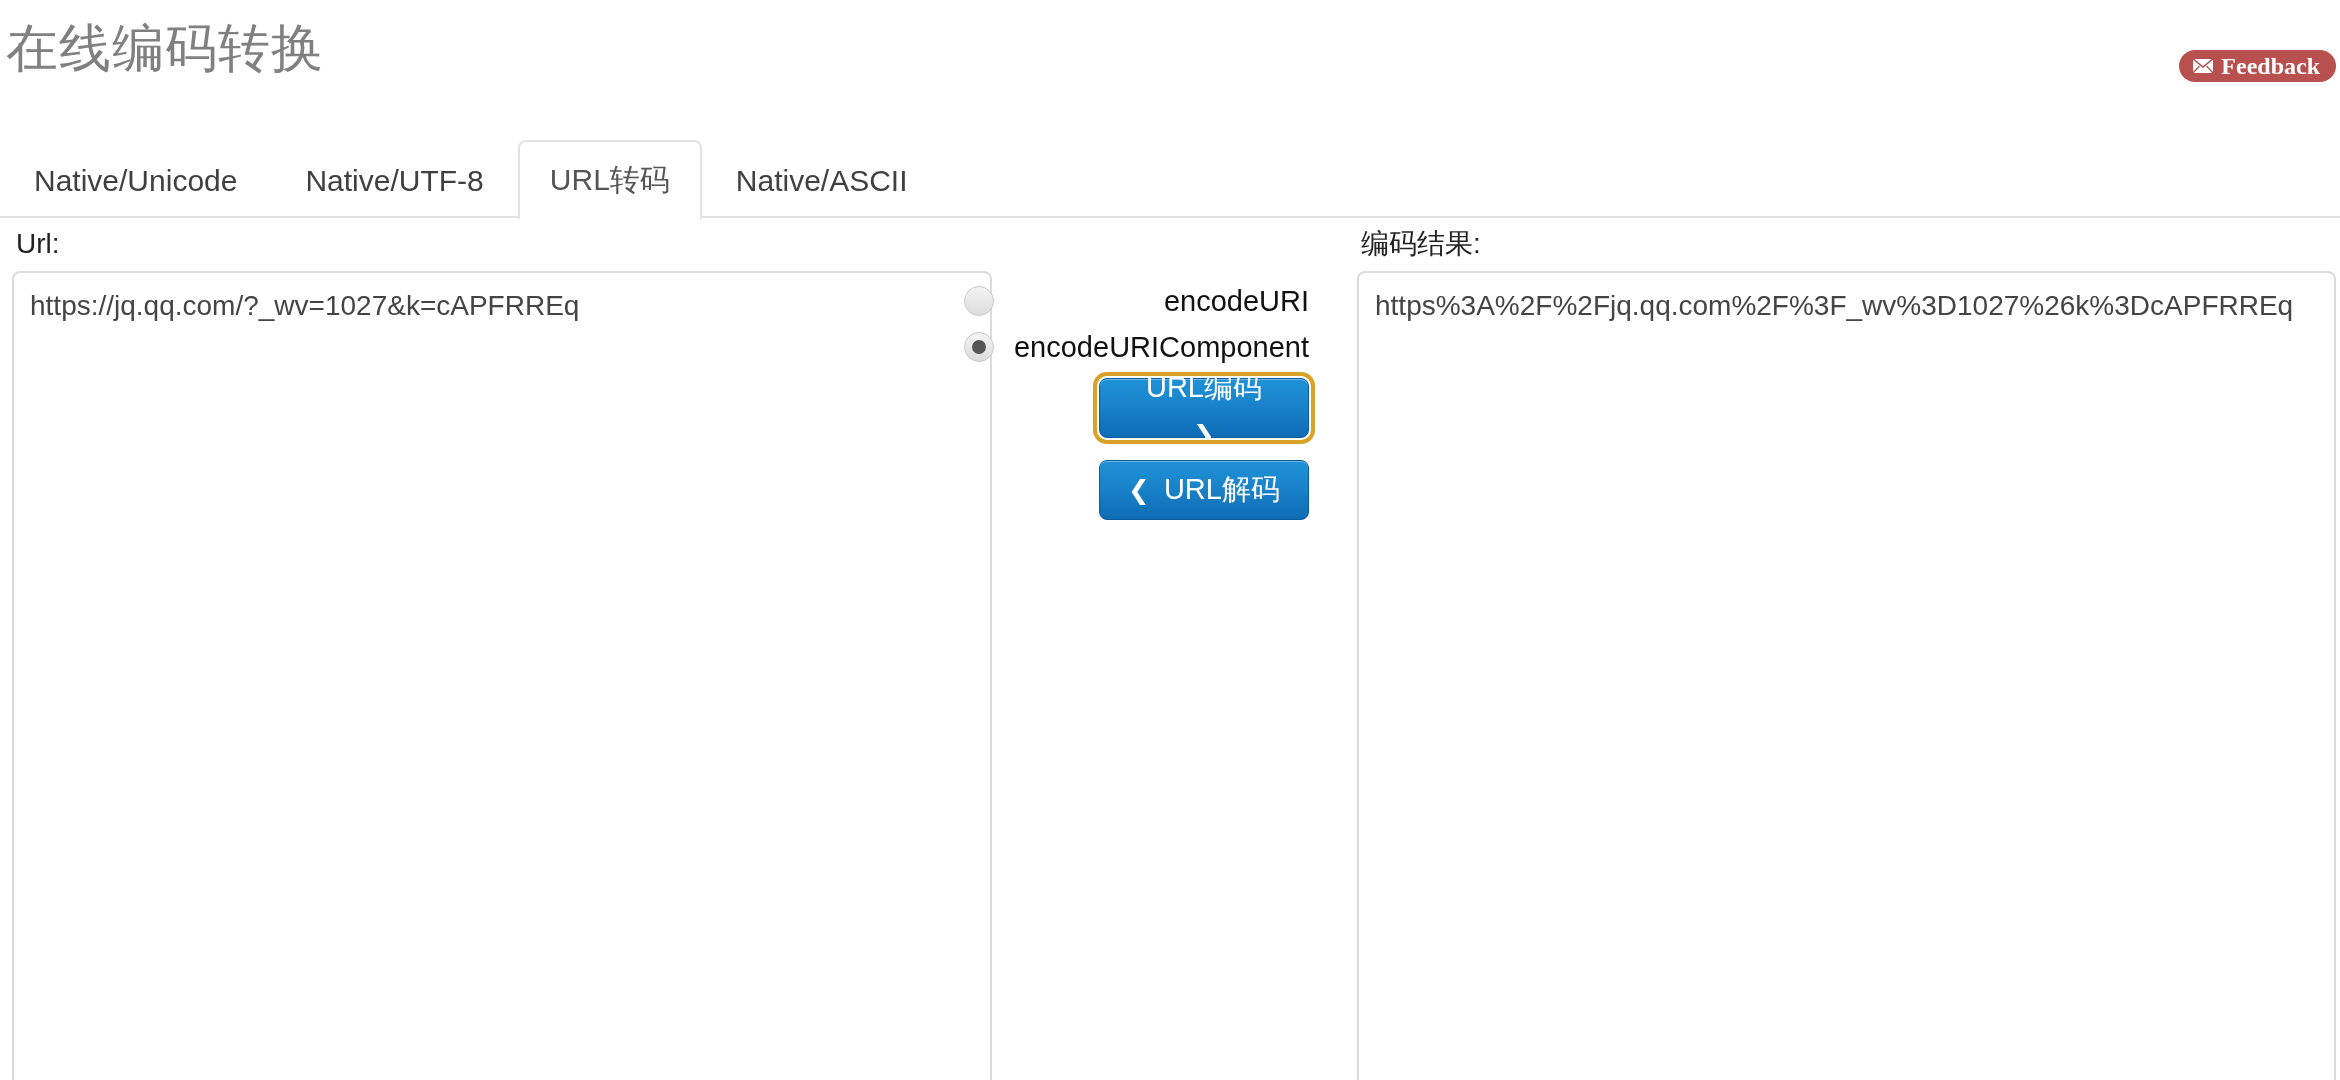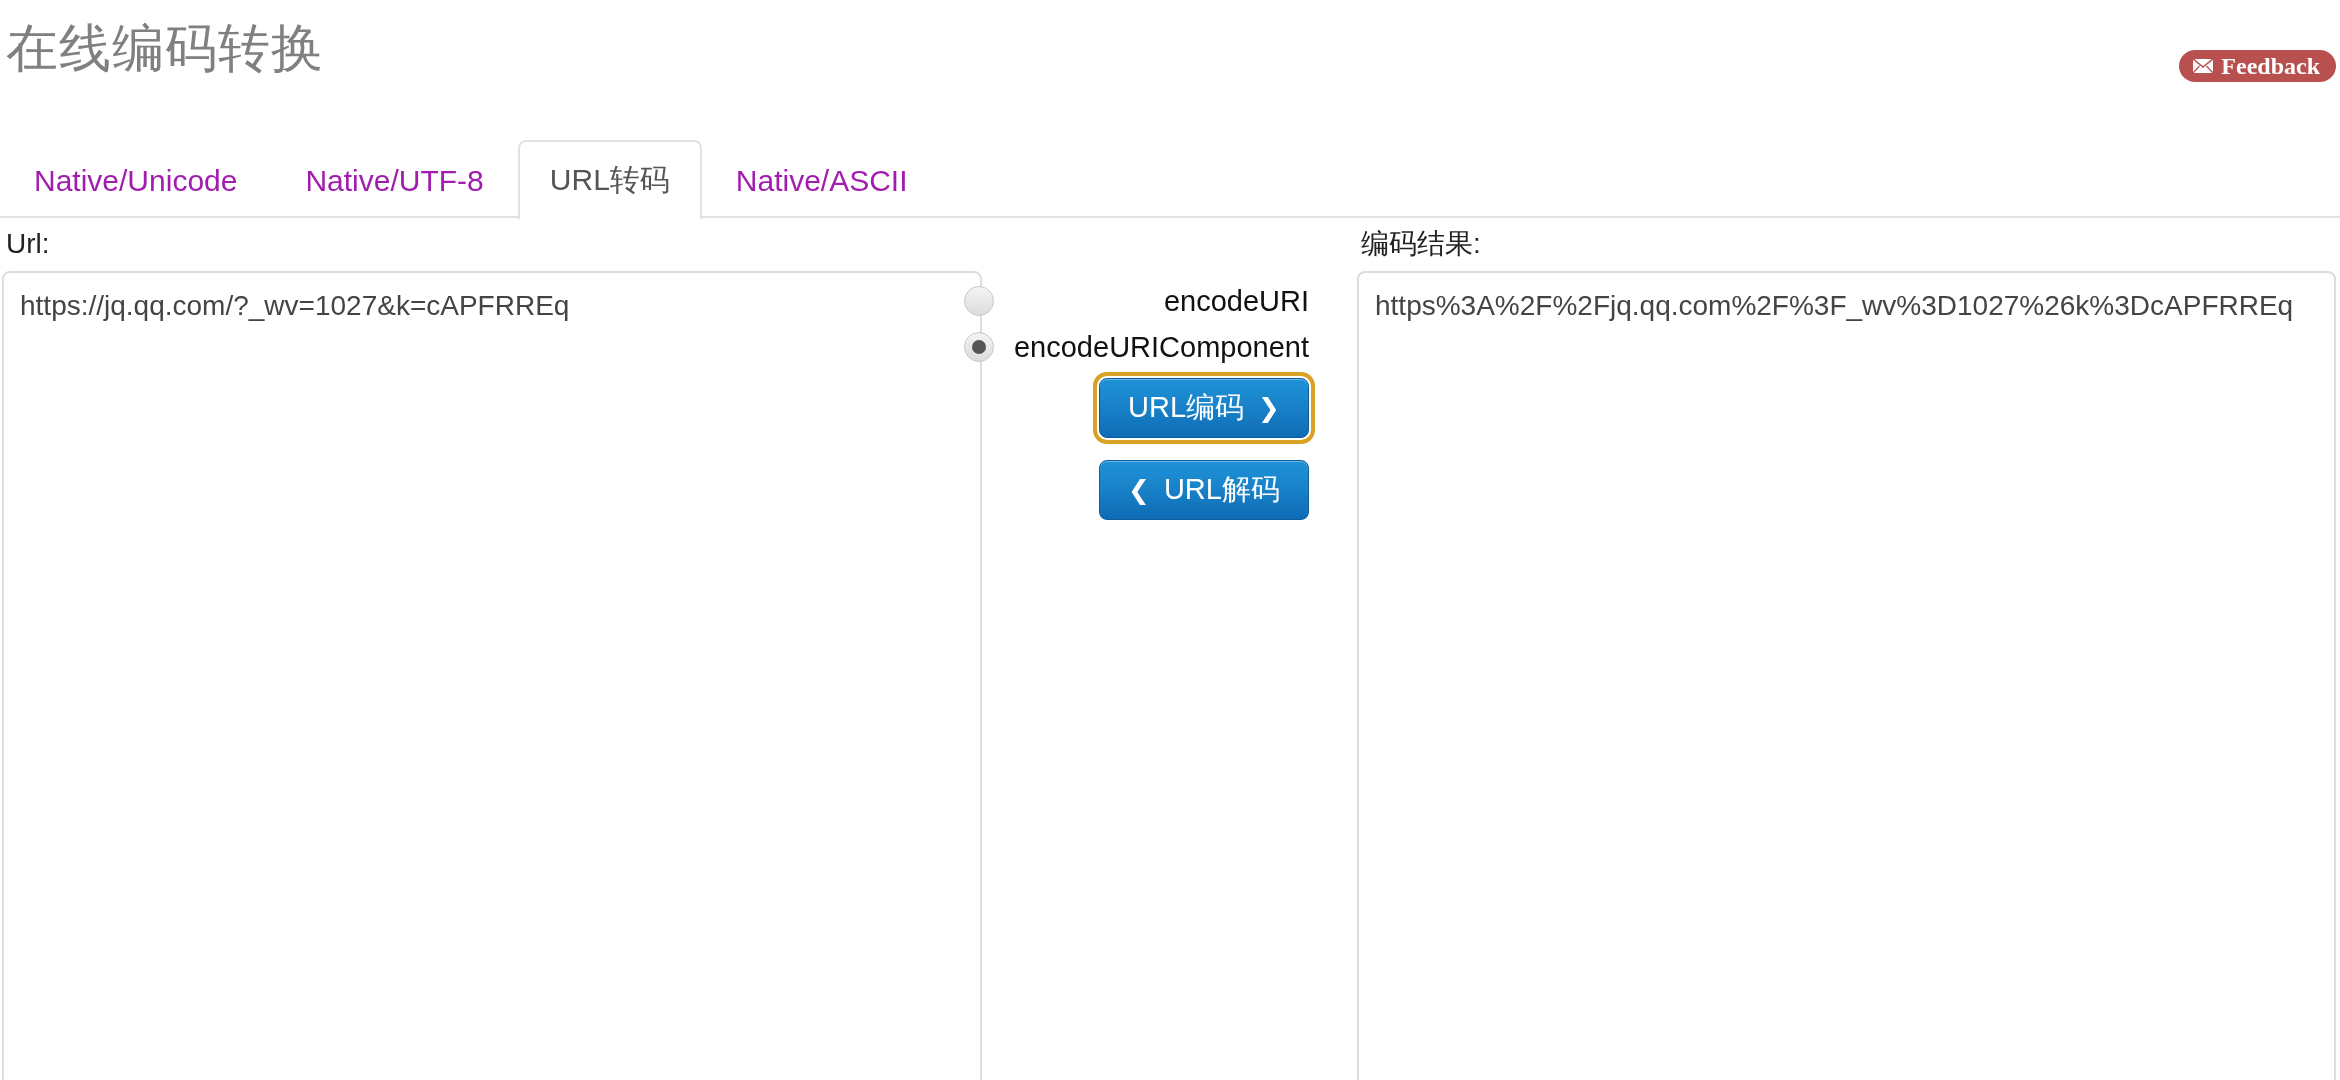--- a/index.html
+++ b/index.html
@@ -78,21 +78,21 @@
     display: flex;
     align-items: flex-end;
     height: 100%;
   }
   .tab {
     position: relative;
     display: flex;
     align-items: center;
     justify-content: center;
     font-size: 30px;
-    color: #a21caf;
+    color: #404040;
     padding: 0 34px;
     height: 74px;
     cursor: pointer;
     white-space: nowrap;
     text-decoration: none;
     background: transparent;
   }
   .tab.active {
     color: #555555;
     background: #ffffff;
@@ -106,21 +106,21 @@
   }
 
   
   .main {
     position: relative;
     height: 862px;
   }
 
   .col-left {
     position: absolute;
-    left: 2px;
+    left: 12px;
     top: 0;
     width: 980px;
     bottom: 0;
   }
   .col-mid {
     position: absolute;
     left: 964px;
     top: 0;
     width: 345px;
     bottom: 0;
@@ -229,20 +229,21 @@
     gap: 14px;
     cursor: pointer;
     box-shadow: inset 0 1px 0 rgba(255,255,255,0.35);
     padding: 0;
     white-space: nowrap;
   }
   .btn.focused {
     outline: 4px solid #d9a227;
     outline-offset: 2px;
     border-radius: 8px;
+    flex-direction: column;
   }
   .btn .chev {
     font-size: 26px;
     font-weight: bold;
     line-height: 1;
     display: inline-block;
   }
 </style>
 </head>
 <body>

